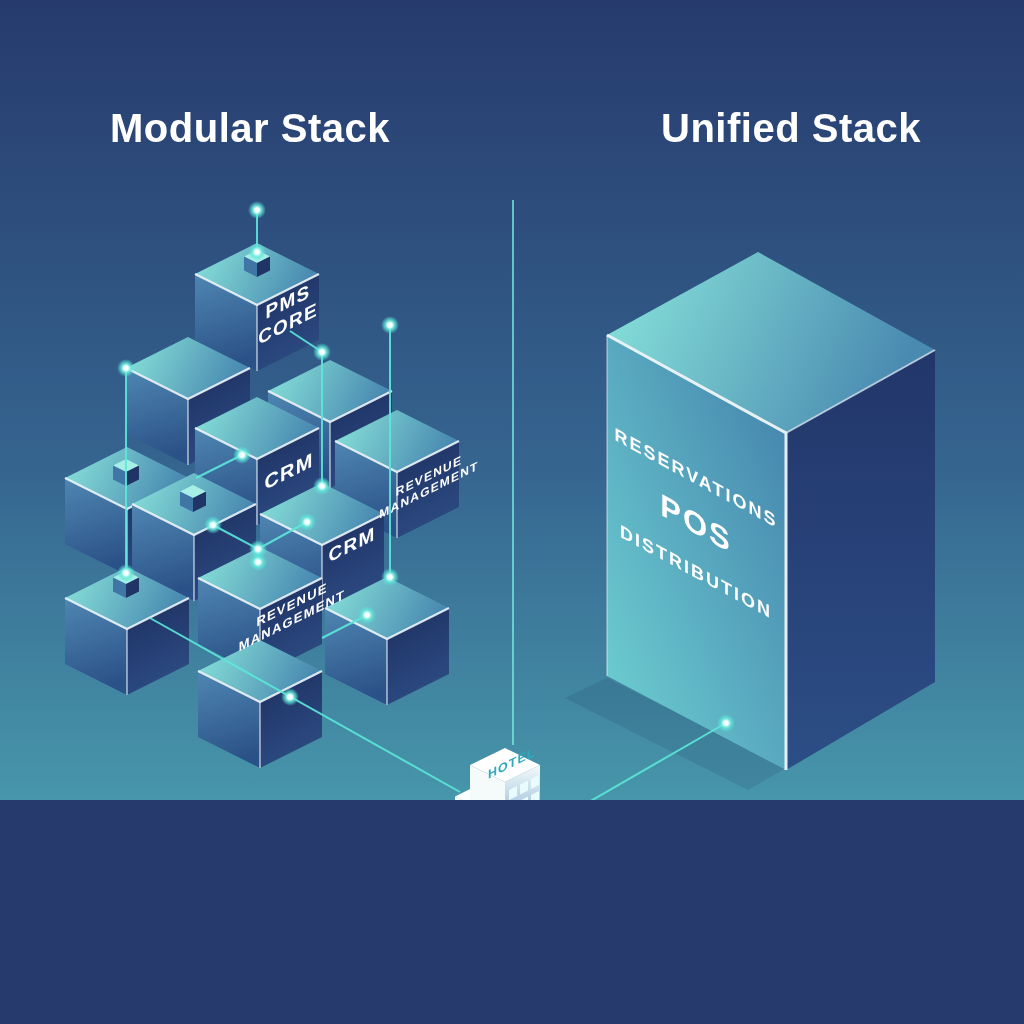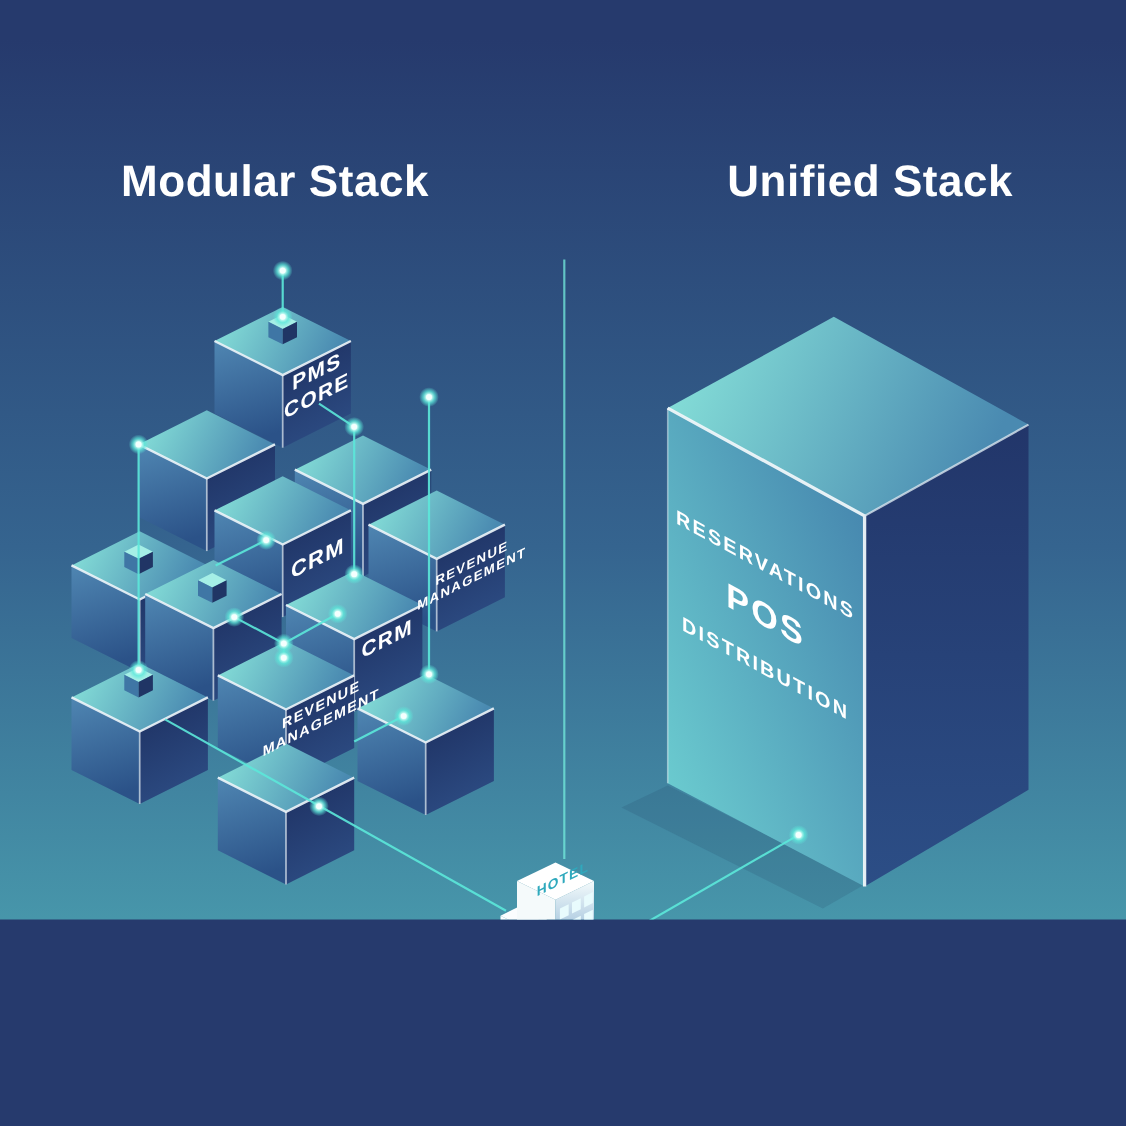--- a/index.html
+++ b/index.html
@@ -1,17 +1,17 @@
 <!DOCTYPE html>
 <html><head>
 <meta charset="utf-8">
 <style>
   html,body{margin:0;padding:0;background:#263a6d;}
   .stage{position:relative;width:1024px;height:800px;overflow:hidden;
-         font-family:"Liberation Sans",sans-serif;margin-top:36px;}
+         font-family:"Liberation Sans",sans-serif;}
   svg{position:absolute;left:0;top:0;}
   text{font-family:"Liberation Sans",sans-serif;fill:#ffffff;}
   .title{font-size:40px;font-weight:700;letter-spacing:.5px;}
   .cube-label{font-weight:600;letter-spacing:1.2px;}
   .box-label{font-weight:600;letter-spacing:2px;}
   .box-label-big{font-weight:700;letter-spacing:2px;font-size:31px;}
   .hotel-sign{font-weight:700;letter-spacing:1px;fill:#2fa9bd;}
 </style>
 </head>
 <body>

